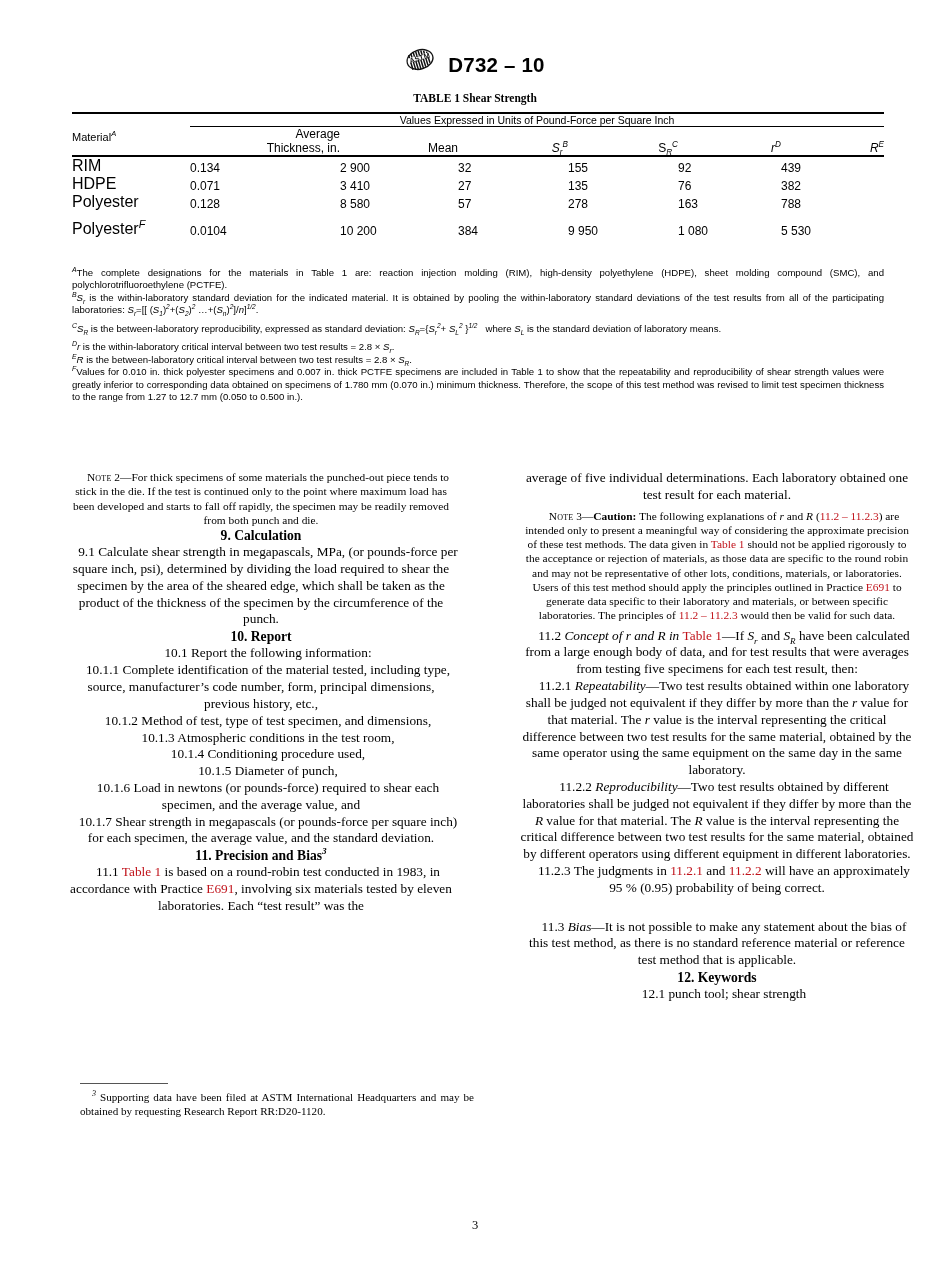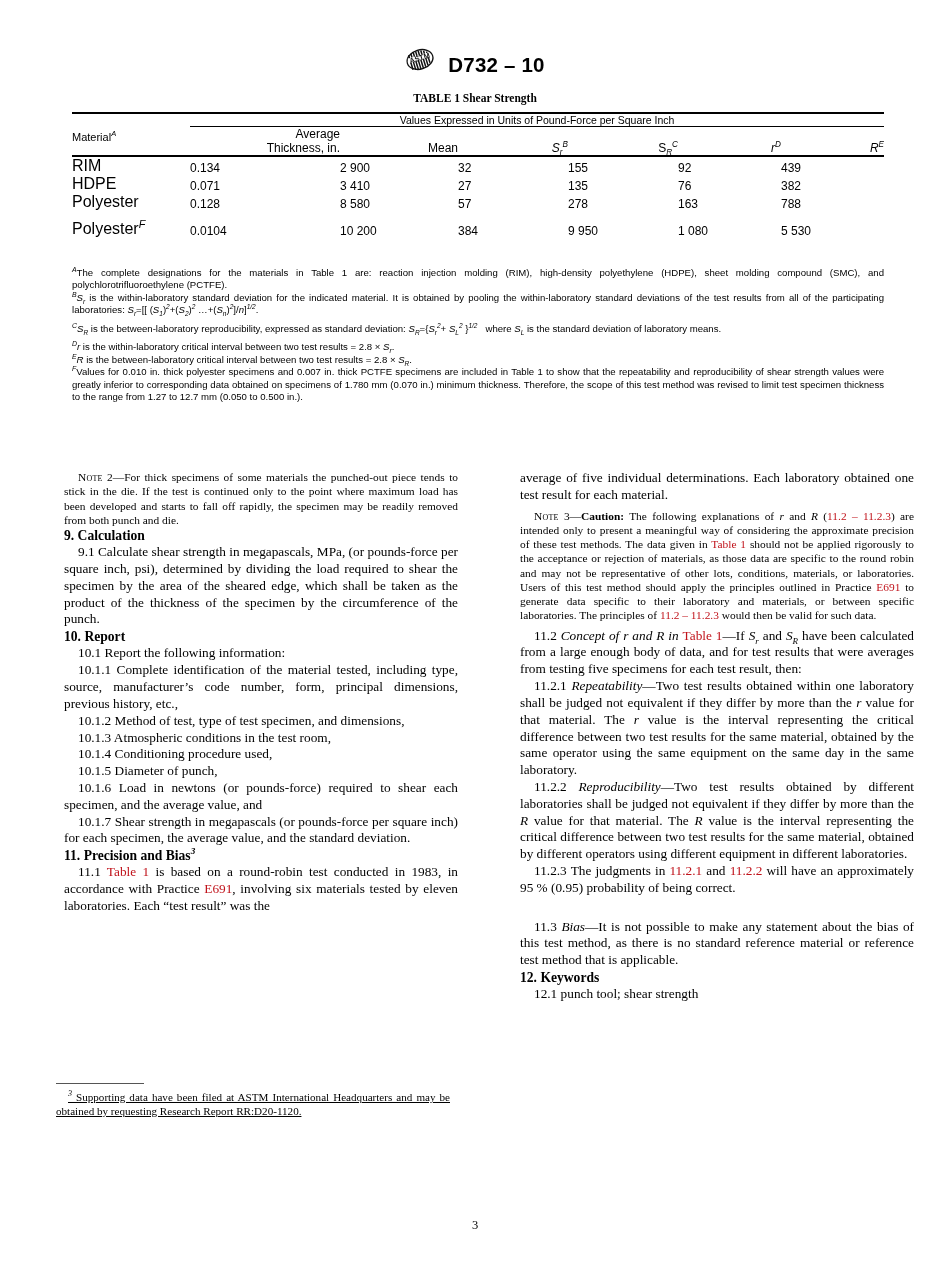--- a/index.html
+++ b/index.html
@@ -149,21 +149,21 @@
     top: 470px;
     width: 394px;
     font-size: 13.3px;
     line-height: 1.265;
     text-align: justify;
     text-justify: inter-word;
   }
   .col-left  { left: 64px; }
   .col-right { left: 520px; }
 
-  .col p { margin: 0; }
+  .col p { margin: 0; text-align: center; }
   .para-ind { text-indent: 14px; }
   .note {
     font-size: 11.4px;
     line-height: 1.25;
     text-align: justify;
     text-indent: 14px;
     margin: 0;
   }
   .note .nlabel {
     font-variant: small-caps;
@@ -175,24 +175,23 @@
     margin: 13px 0 6px 0;
     text-indent: 0;
     text-align: left;
   }
   .gap-xs { height: 5px; }
   .red { color: #c0121a; }
 
   
   .fn-block {
     position: absolute;
-    left: 56px;
+    left: 80px;
     top: 1083px;
     width: 394px;
-    text-decoration: underline;
   }
   .fn-rule {
     width: 88px;
     height: 0;
     border-top: 1.1px solid #555;
     margin-bottom: 7px;
   }
   .fn-text {
     font-size: 11.1px;
     line-height: 1.26;

